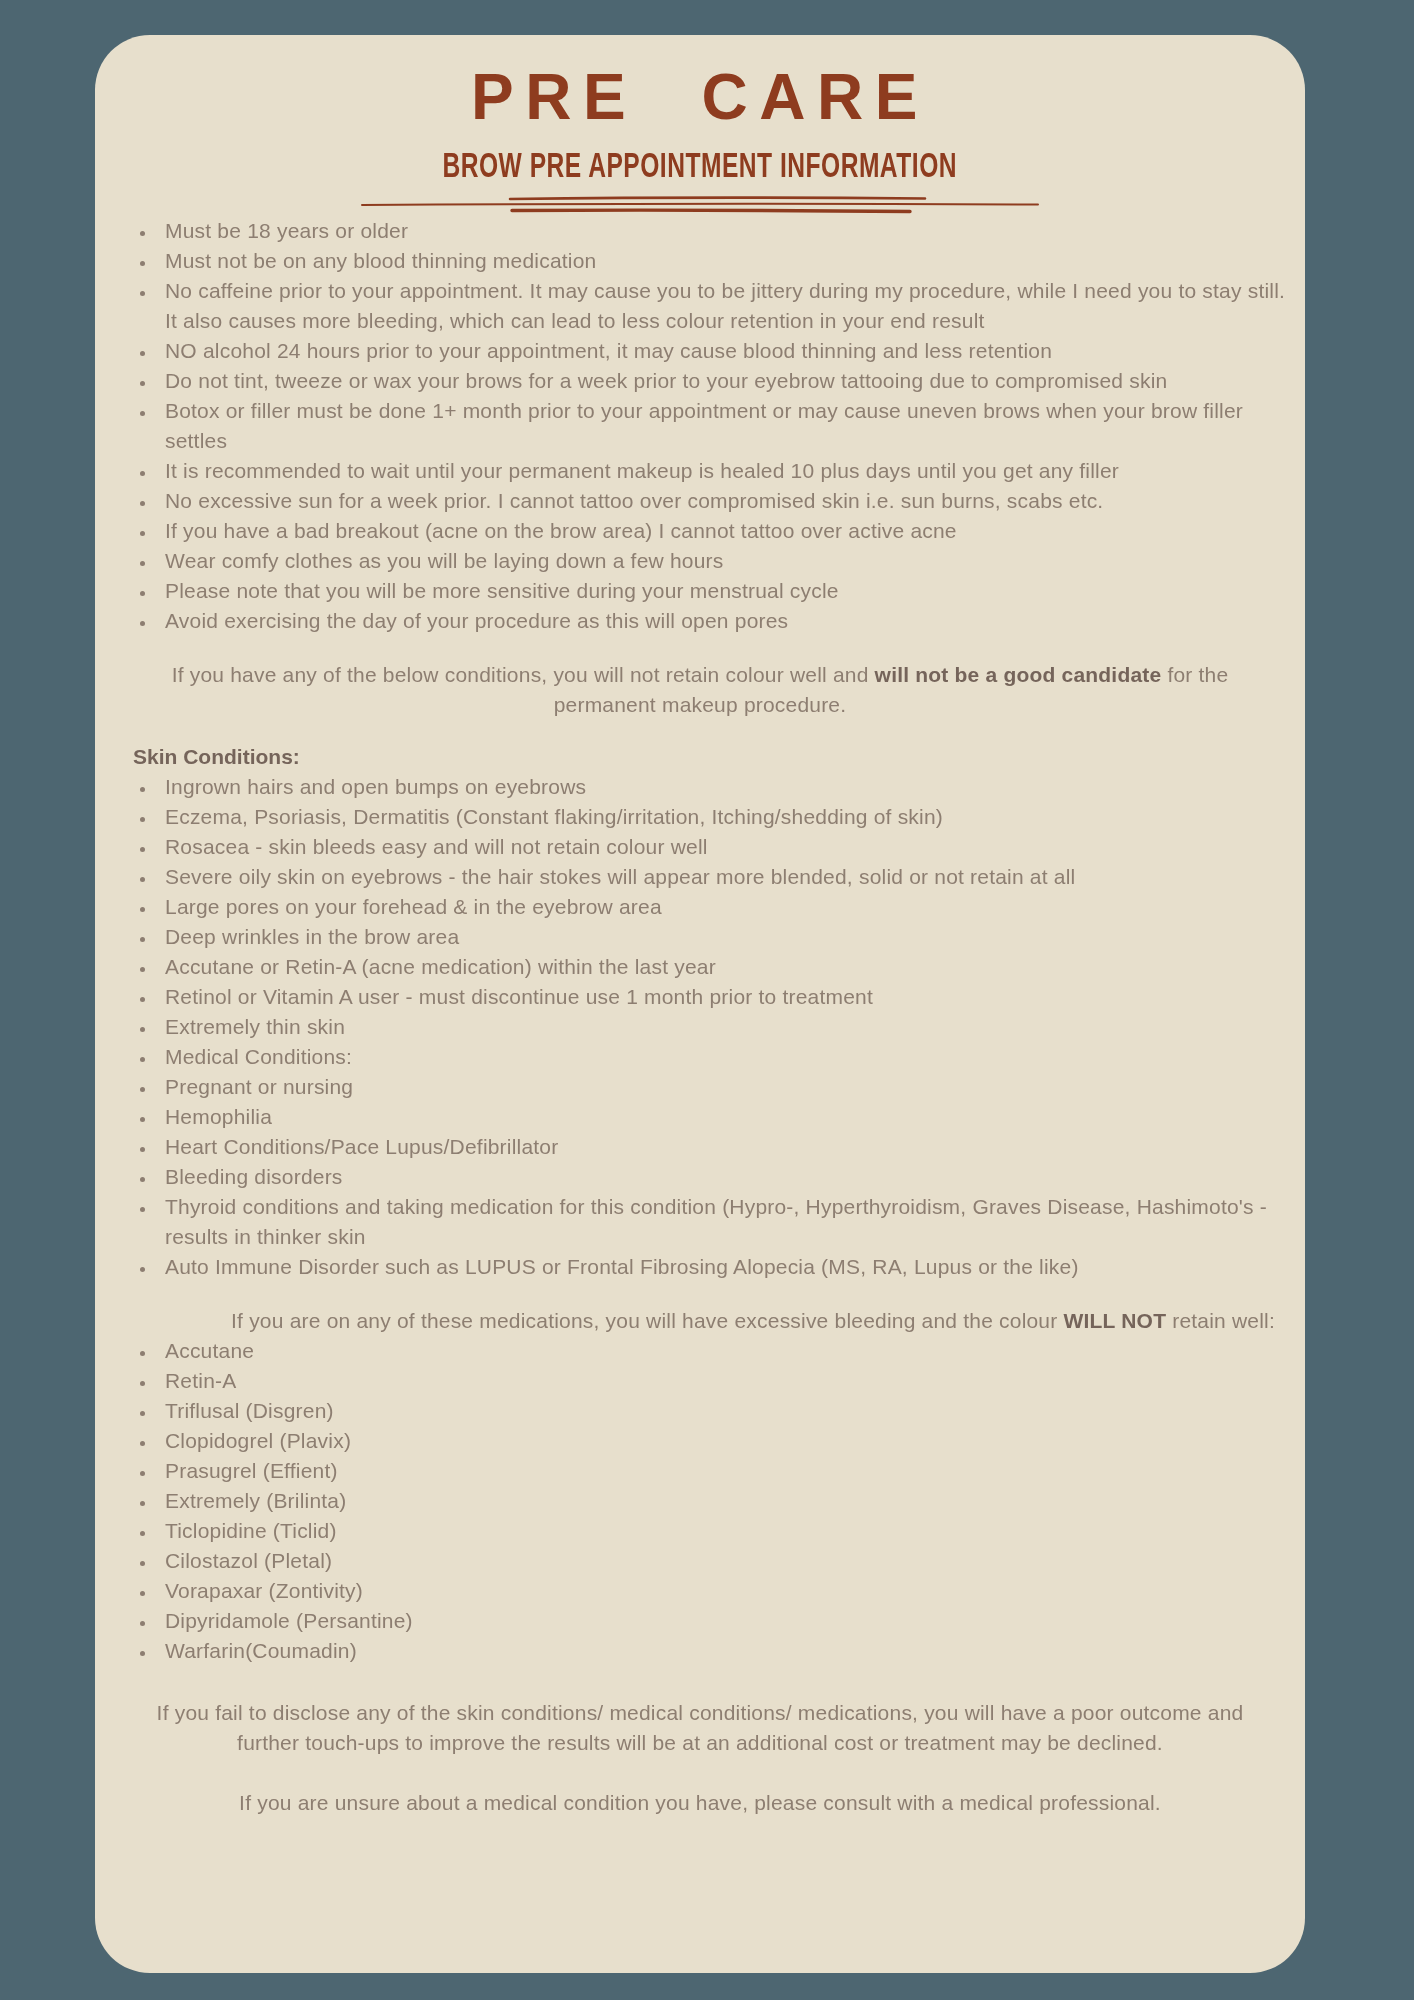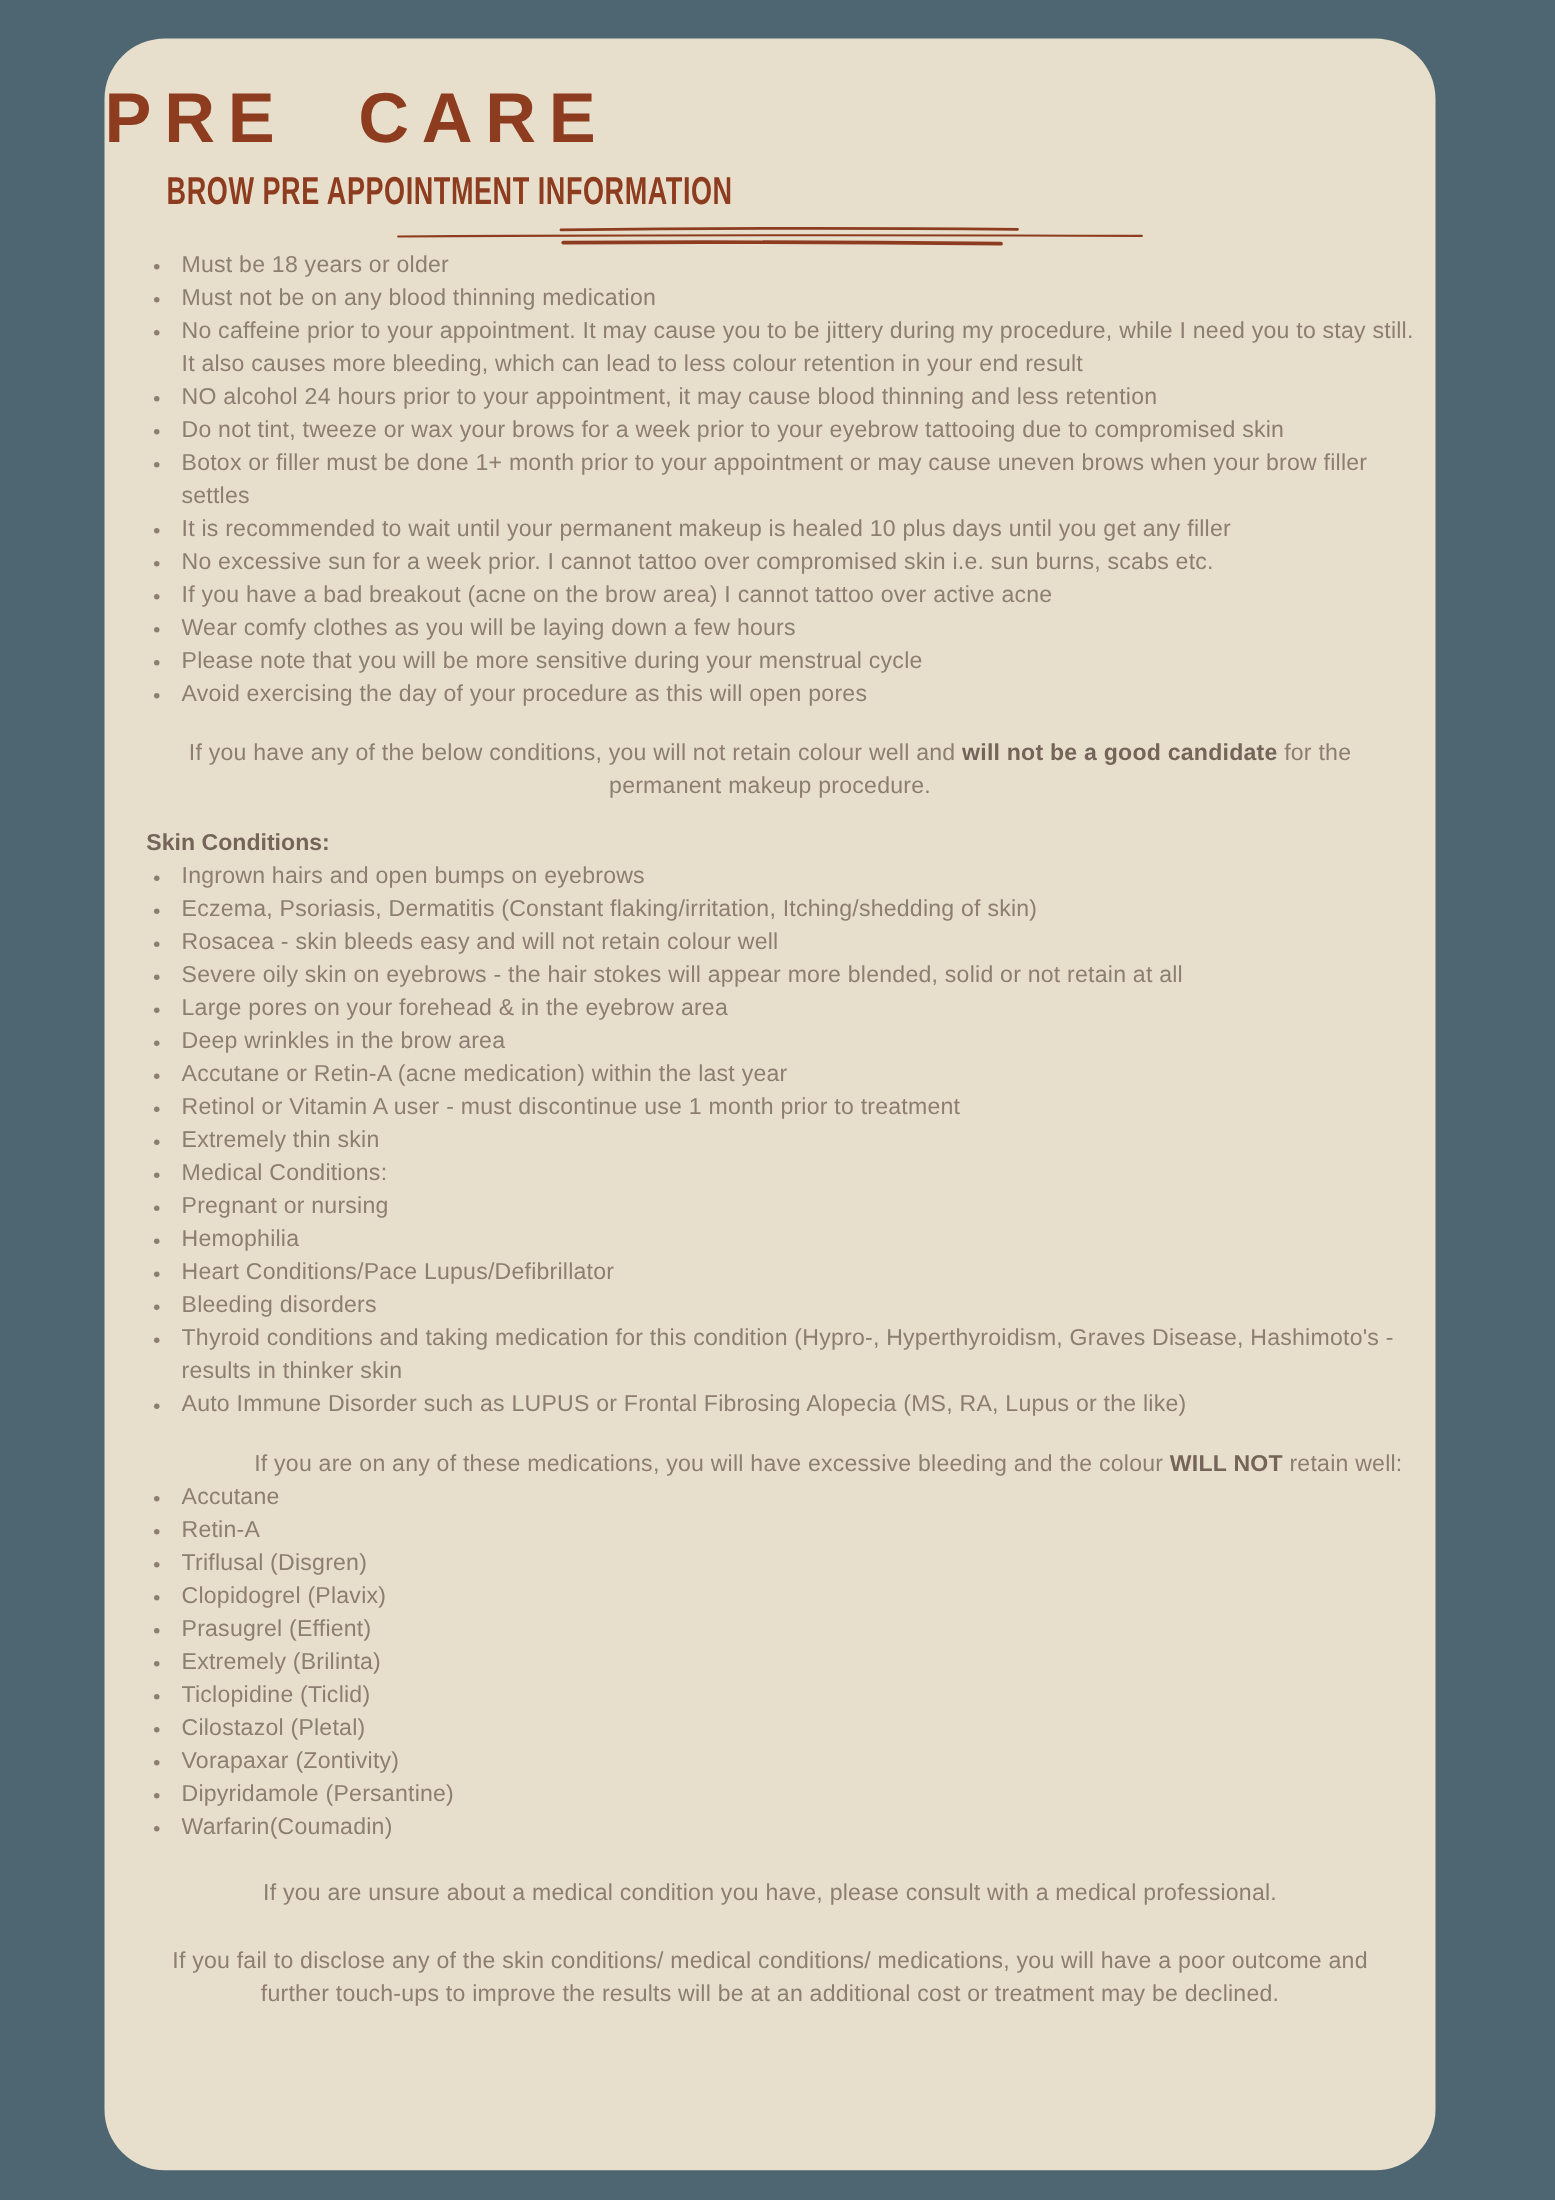--- a/index.html
+++ b/index.html
@@ -17,21 +17,21 @@
     position:relative;
   }
   .card{
     position:absolute;
     left:95px; top:35px;
     width:1210px; height:1938px;
     background:var(--card);
     border-radius:55px;
     overflow:hidden;
   }
-  .header{ padding-top:40px; }
+  .header{ text-align:center; padding-top:30px; }
   .title{
     font-size:64px;
     font-weight:700;
     line-height:1;
     letter-spacing:0.18em;
     word-spacing:0.55em;
     color:var(--accent);
     white-space:nowrap;
   }
   .subtitle-wrap{ margin-top:18px; line-height:36px; }
@@ -207,17 +207,17 @@
 
       <li>Cilostazol (Pletal)</li>
 
       <li>Vorapaxar (Zontivity)</li>
 
       <li>Dipyridamole (Persantine)</li>
 
       <li>Warfarin(Coumadin)</li>
     </ul>
 
+  <p class="body-text footer-para disclosure">If you fail to disclose any of the skin conditions/ medical conditions/ medications, you will have a poor outcome and further touch-ups to improve the results will be at an additional cost or treatment may be declined.</p>
+
   <p class="body-text footer-para consult">If you are unsure about a medical condition you have, please consult with a medical professional.</p>
 
-  <p class="body-text footer-para disclosure">If you fail to disclose any of the skin conditions/ medical conditions/ medications, you will have a poor outcome and further touch-ups to improve the results will be at an additional cost or treatment may be declined.</p>
-
 </div>
 
 </body></html>

